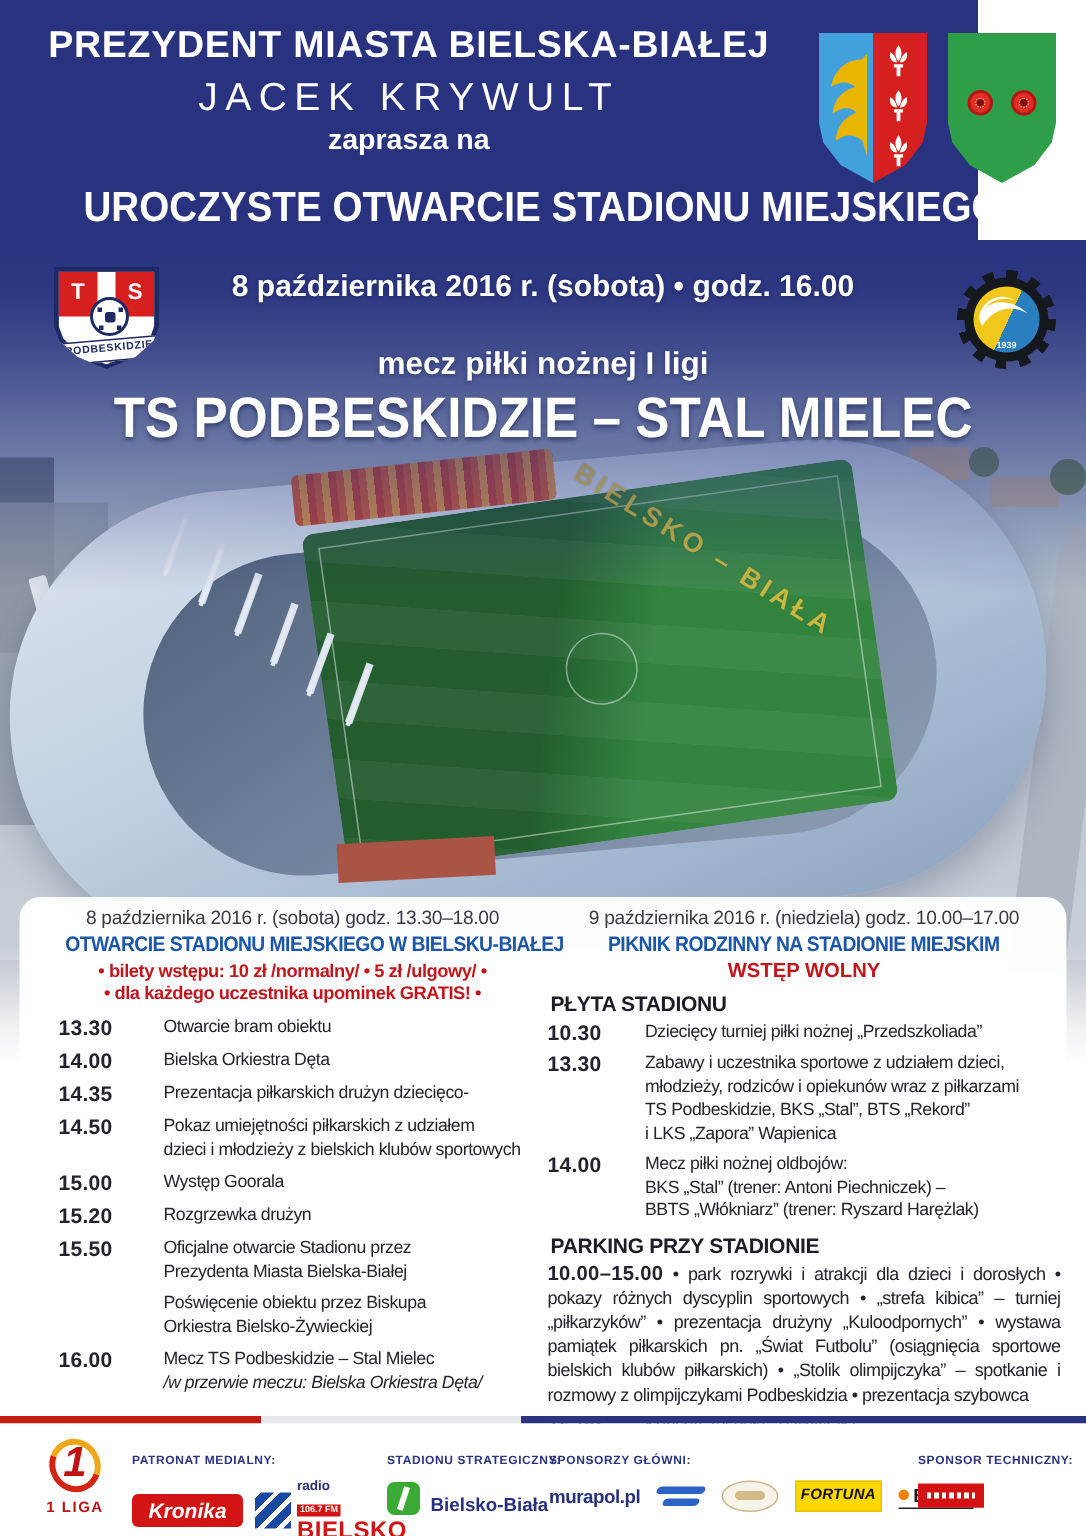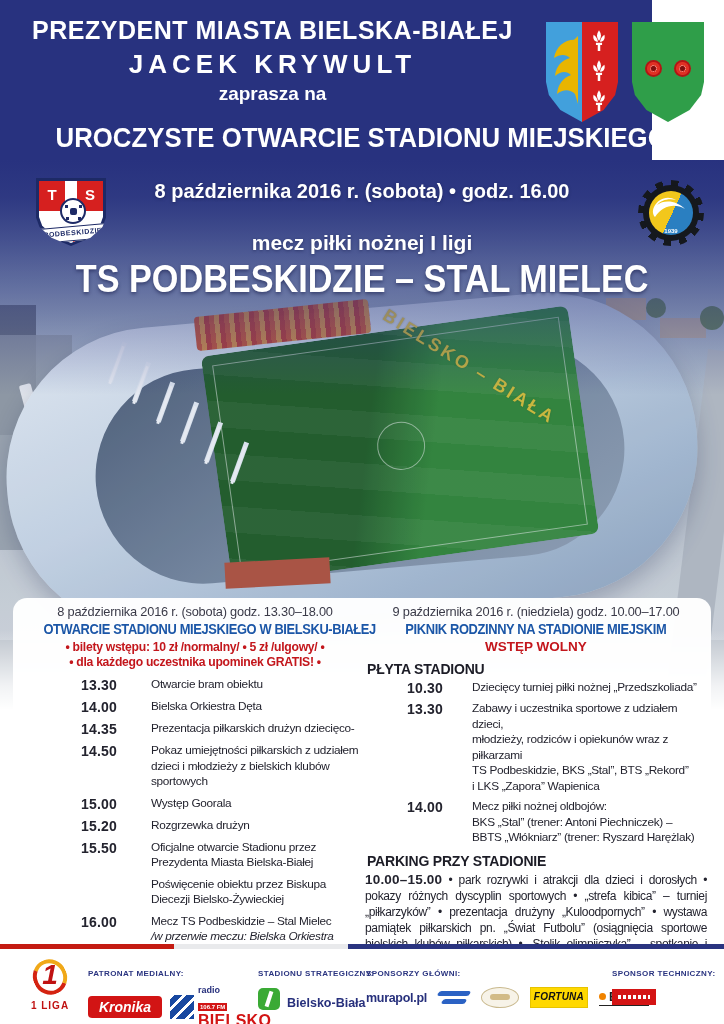--- a/index.html
+++ b/index.html
@@ -5,21 +5,21 @@
   html,body{margin:0;padding:0;}
   body{width:724px;height:1024px;position:relative;overflow:hidden;background:#fff;
        font-family:"Liberation Sans",sans-serif;-webkit-font-smoothing:antialiased;}
   .abs{position:absolute;}
   .cond{display:inline-block;transform:scaleX(.92);transform-origin:50% 50%;white-space:nowrap;}
 
   
   .header{top:0;left:0;width:652px;height:170px;background:#28327f;}
   .h-text{top:16px;left:0;width:545px;text-align:center;color:#fff;}
   .h1{font-size:25px;font-weight:bold;letter-spacing:.5px;}
-  .h2{font-size:26px;font-weight:bold;letter-spacing:5px;margin-top:4px;}
+  .h2{font-size:26px;font-weight:normal;letter-spacing:5px;margin-top:4px;}
   .h3{font-size:19px;font-weight:bold;margin-top:3px;}
   .banner{top:122px;left:0;width:724px;text-align:center;color:#fff;font-size:28px;font-weight:bold;}
 
   .crest{top:22px;width:72px;height:100px;
     clip-path:polygon(0 0,100% 0,100% 60%,96% 73%,80% 88%,50% 100%,20% 88%,4% 73%,0 60%);}
   .crest-bb{left:546px;background:linear-gradient(90deg,#42a0dc 0 50%,#d6201f 50% 100%);}
   .crest-green{left:632px;background:#2f9e49;}
   .eagle{left:2px;top:12px;width:34px;height:76px;}
   .lily{left:44px;width:18px;height:22px;}
   .rose{top:38px;width:17px;height:17px;border-radius:50%;
@@ -95,21 +95,21 @@
   .panel{left:13px;top:598px;width:698px;height:346px;background:rgba(255,255,255,.97);
     border-radius:14px 14px 0 0;}
   .colL{left:16px;top:6px;width:332px;}
   .colR{left:352px;top:6px;width:342px;}
   .col-date{text-align:center;font-size:12.8px;color:#3a3a48;letter-spacing:-.2px;}
   .col-title{text-align:center;font-size:14px;font-weight:bold;color:#1b56a7;margin-top:2px;letter-spacing:-.4px;}
   .tickets{text-align:center;color:#c3161c;font-weight:bold;font-size:12.2px;line-height:15px;margin-top:3px;letter-spacing:-.3px;}
   .subtitle{text-align:center;color:#c3161c;font-weight:bold;font-size:13.5px;margin-top:2px;}
   .sec-h{font-weight:bold;font-size:14px;color:#1c1c26;margin:7px 0 3px;padding-left:2px;letter-spacing:-.2px;}
   .rows{margin-top:7px;padding-left:10px;}
-  .row{display:flex;margin-bottom:6px;margin-left:42px;}
+  .row{display:flex;margin-bottom:6px;}
   .row .t{width:48px;flex:none;font-weight:bold;font-size:14px;color:#23232e;letter-spacing:.2px;}
   .row .d{flex:1;font-size:11.8px;line-height:15.5px;color:#23232e;padding-left:22px;letter-spacing:-.3px;}
   .colR .row{margin-bottom:5px;}
   .colR .row .t{width:56px;}
   .colR .row .d{padding-left:9px;}
   .note{font-style:italic;}
   .parking-p{font-size:12px;line-height:16.2px;color:#23232e;text-align:justify;letter-spacing:-.35px;margin:2px 0 4px;}
   .parking-p b{font-size:13.5px;letter-spacing:.2px;}
 
   
@@ -296,21 +296,21 @@
         <div class="t">15.50</div>
         <div class="d">
             <div>Oficjalne otwarcie Stadionu przez</div>
             <div>Prezydenta Miasta Bielska-Białej</div>
           </div>
       </div>
       <div class="row">
         <div class="t"></div>
         <div class="d">
             <div>Poświęcenie obiektu przez Biskupa</div>
-            <div>Diecezji Bielsko-Żywieckiej</div>
+            <div>Orkiestra Bielsko-Żywieckiej</div>
           </div>
       </div>
       <div class="row">
         <div class="t">16.00</div>
         <div class="d">
             <div>Mecz TS Podbeskidzie – Stal Mielec</div>
             <div class="note">/w przerwie meczu: Bielska Orkiestra Dęta/</div>
           </div>
       </div>
     </div>

